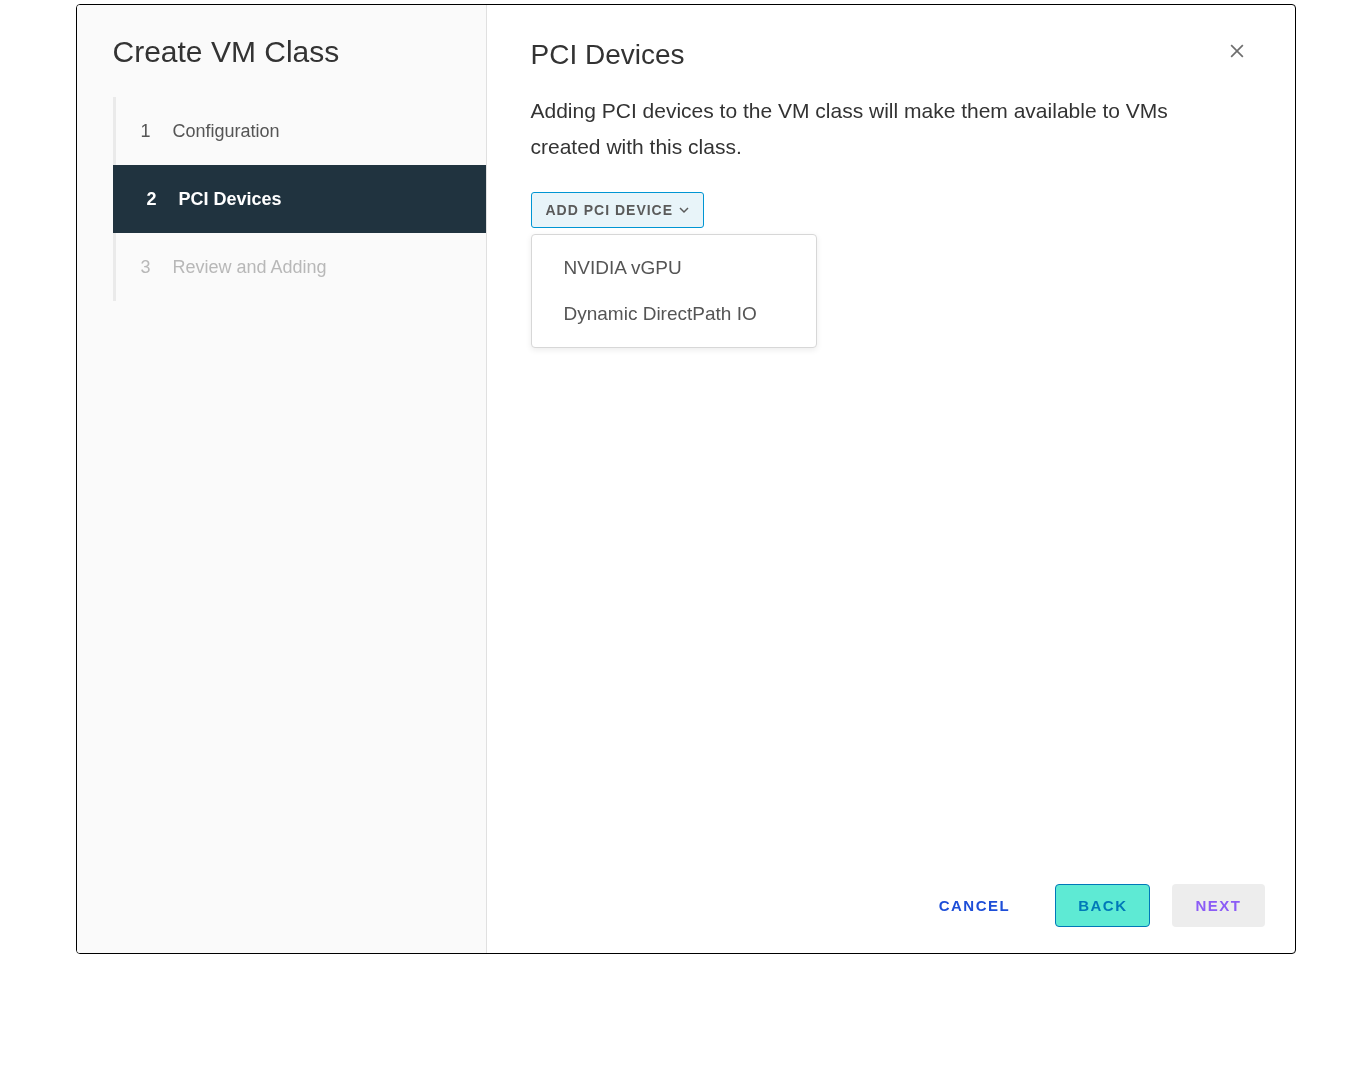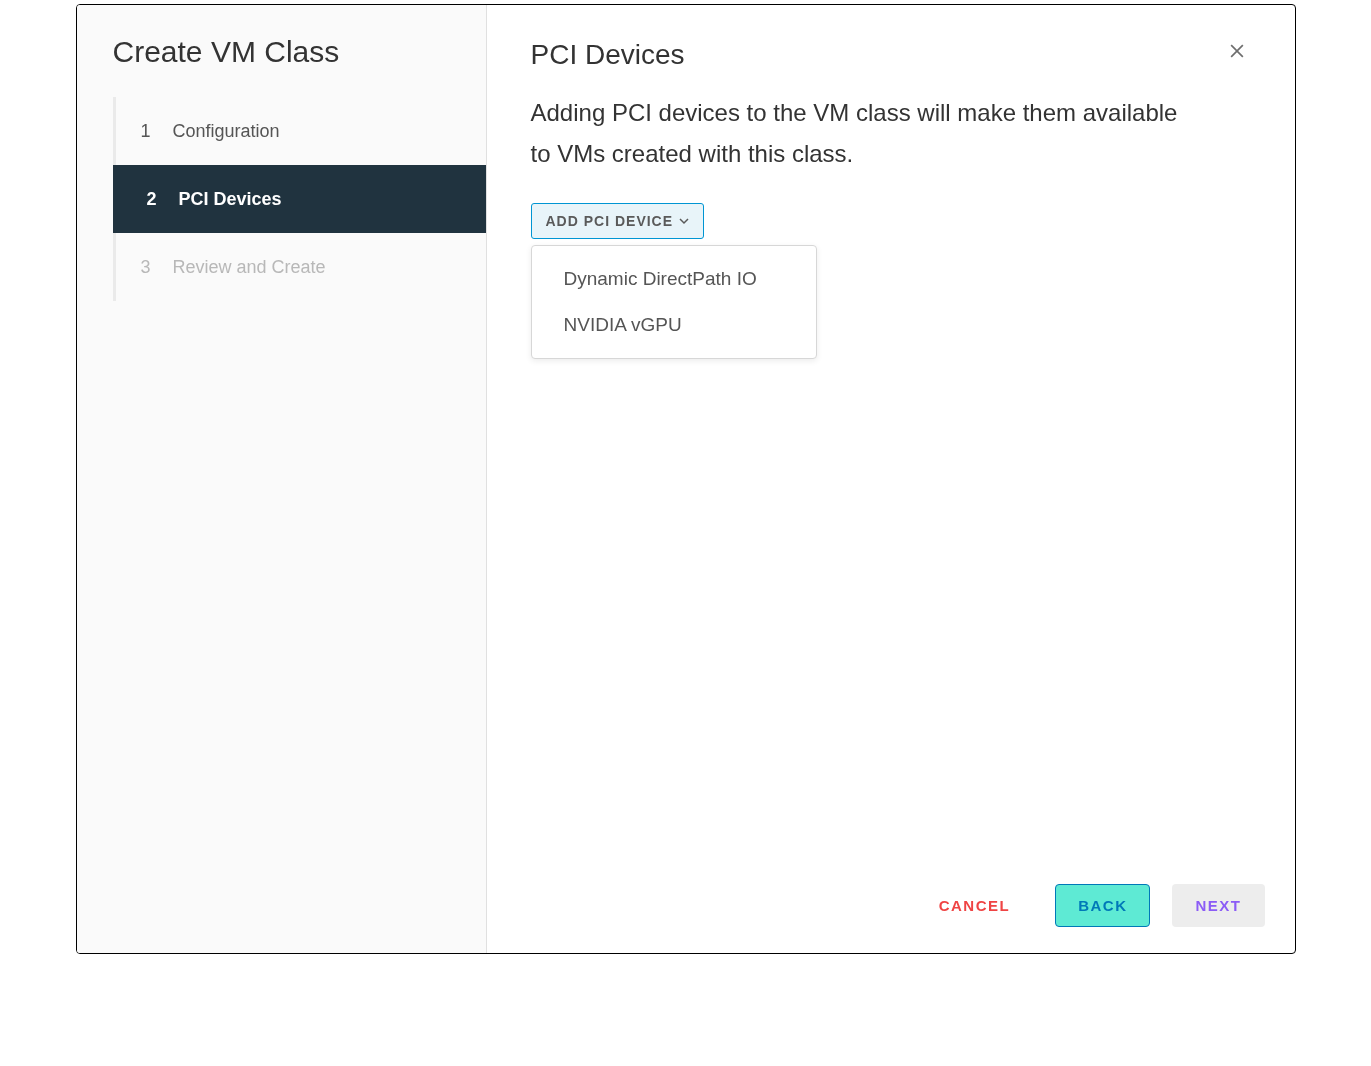--- a/index.html
+++ b/index.html
@@ -91,21 +91,21 @@
     color: #6d6d6d;
     width: 28px;
     height: 28px;
     display: flex;
     align-items: center;
     justify-content: center;
   }
   .close-btn svg { width: 20px; height: 20px; }
   .main-desc {
     padding: 22px 44px 0 44px;
-    font-size: 24px;
+    font-size: 21px;
     line-height: 1.7;
     color: #333;
     max-width: 740px;
   }
   .add-area {
     padding: 28px 44px 0 44px;
     position: relative;
   }
   .add-btn {
     display: inline-flex;
@@ -157,21 +157,21 @@
     letter-spacing: 1.5px;
     font-weight: 600;
     padding: 12px 22px;
     border-radius: 4px;
     cursor: pointer;
     text-transform: uppercase;
     border: 1px solid transparent;
     background: transparent;
   }
   .btn-cancel {
-    color: #ef4444;
+    color: #1d4ed8;
   }
   .btn-back {
     color: #0079b8;
     border: 1px solid #0079b8;
     background: #5eead4;
   }
   .btn-next {
     color: #8b5cf6;
     background: #ededed;
     cursor: not-allowed;
@@ -188,21 +188,21 @@
       <div class="step">
         <span class="step-num">1</span>
         <span>Configuration</span>
       </div>
       <div class="step active">
         <span class="step-num">2</span>
         <span>PCI Devices</span>
       </div>
       <div class="step disabled">
         <span class="step-num">3</span>
-        <span>Review and Create</span>
+        <span>Review and Adding</span>
       </div>
     </div>
   </div>
 
   <div class="main">
     <div class="main-header">
       <div class="main-title">PCI Devices</div>
       <div class="close-btn">
         <span>
           <svg viewBox="0 0 24 24" fill="none" stroke="currentColor" stroke-width="2">
@@ -218,22 +218,22 @@
     <div class="add-area">
       <div class="add-btn">
         <span>ADD PCI DEVICE</span>
         <span class="chev">
           <svg viewBox="0 0 10 10" fill="none" stroke="#5a5a5a" stroke-width="1.5">
             <polyline points="1,3 5,7 9,3"></polyline>
           </svg>
         </span>
       </div>
       <div class="dropdown">
+        <div class="dropdown-item">NVIDIA vGPU</div>
         <div class="dropdown-item">Dynamic DirectPath IO</div>
-        <div class="dropdown-item">NVIDIA vGPU</div>
       </div>
     </div>
 
     <div class="footer">
       <div class="btn btn-cancel">CANCEL</div>
       <div class="btn btn-back">BACK</div>
       <div class="btn btn-next">NEXT</div>
     </div>
   </div>
 

